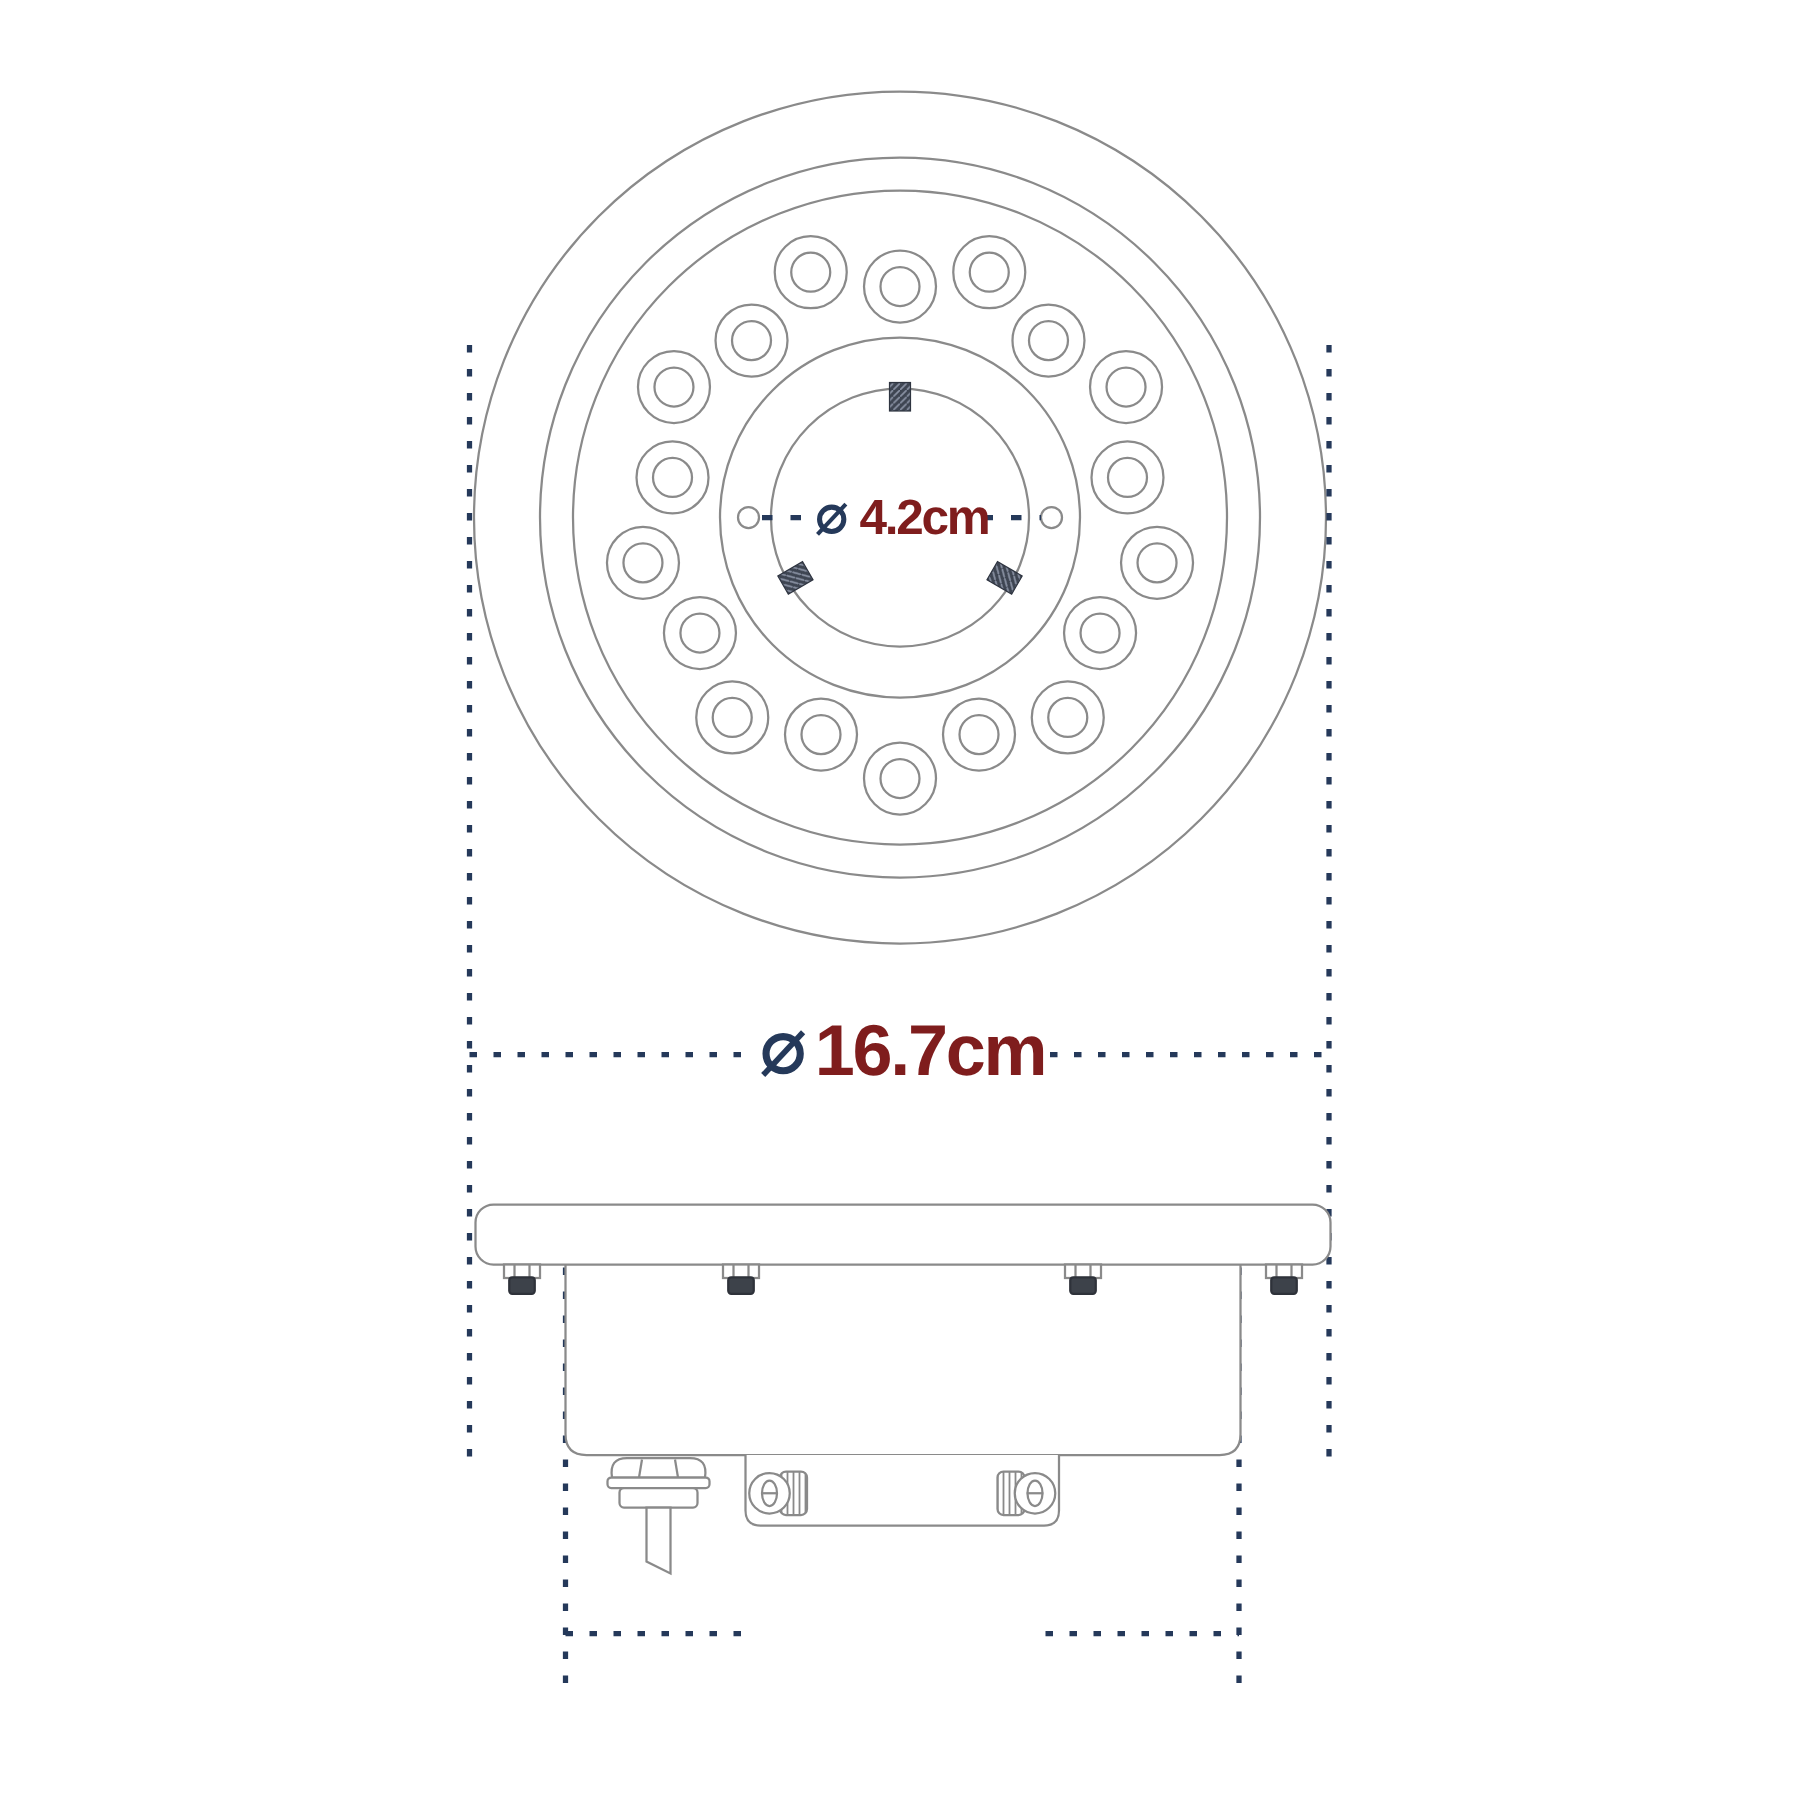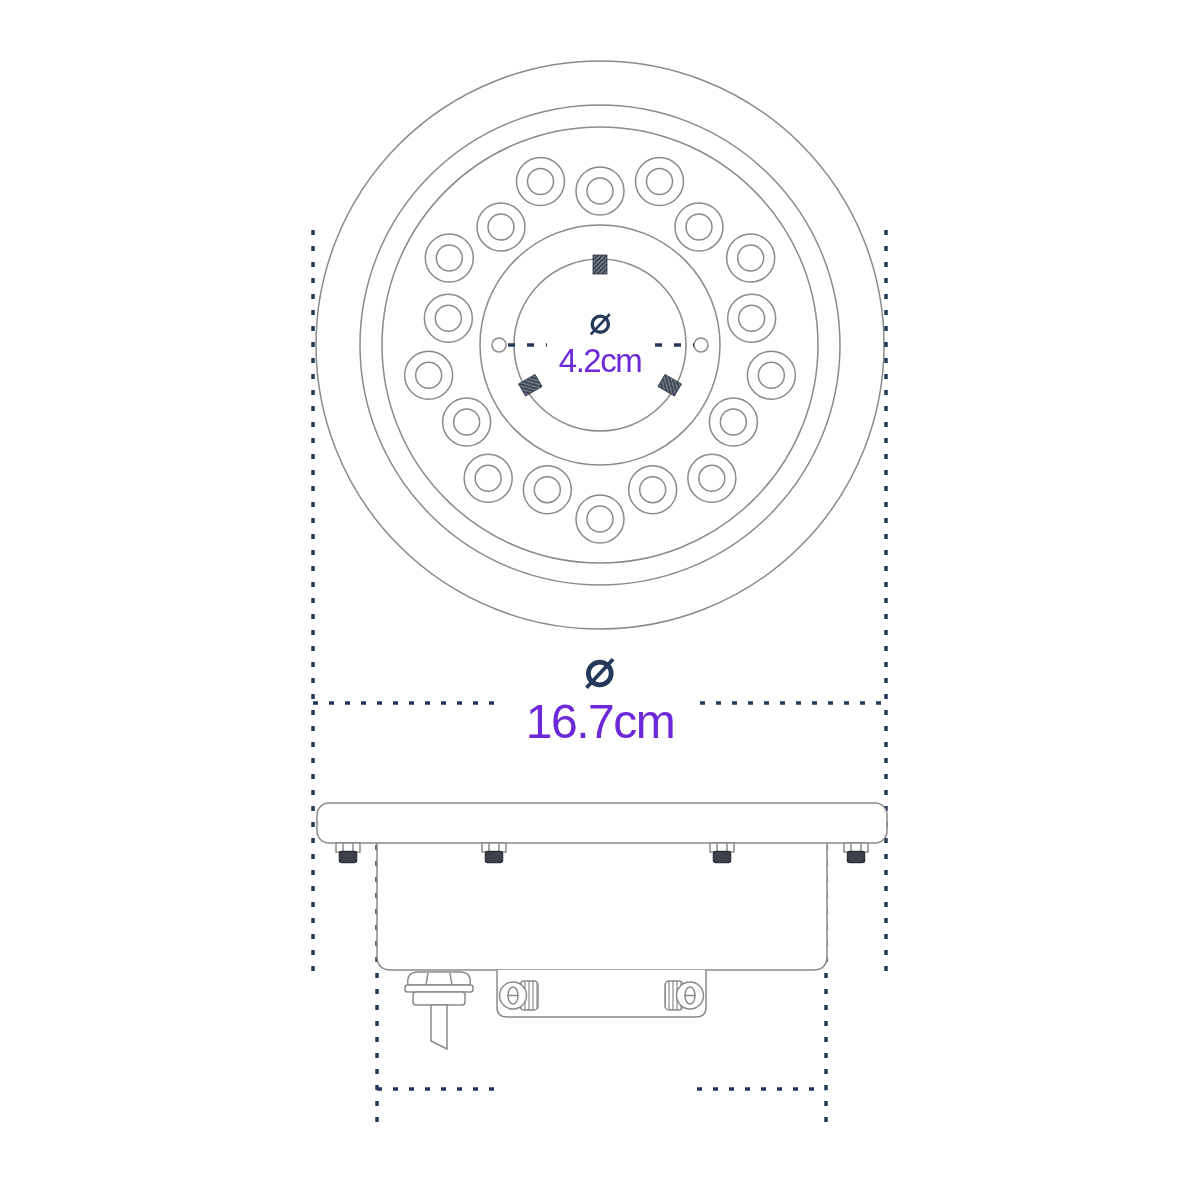--- a/index.html
+++ b/index.html
@@ -1,20 +1,20 @@
 <!DOCTYPE html>
 <html><head>
 <meta charset="utf-8">
 <style>
   html,body{margin:0;padding:0;background:#ffffff;}
   .canvas{position:relative;width:1200px;height:1200px;background:#ffffff;overflow:hidden;
           font-family:"Liberation Sans","DejaVu Sans",sans-serif;}
   .drawing-svg{position:absolute;left:0;top:0;}
   .dim-label{position:absolute;display:flex;align-items:center;transform:translate(-50%,-50%);
-             color:#6d28d9;font-weight:400;white-space:nowrap;flex-direction:column;}
+             color:#7f1d1d;font-weight:700;white-space:nowrap;}
   .dim-label .val{letter-spacing:-1.5px;}
   .dim-label-big{font-size:48px;gap:2px;}
   .dim-label-small{font-size:33px;gap:5px;}
   .dia-icon{flex:0 0 auto;display:block;}
 </style>
 </head>
 <body>
 
 <div class="canvas">
 

